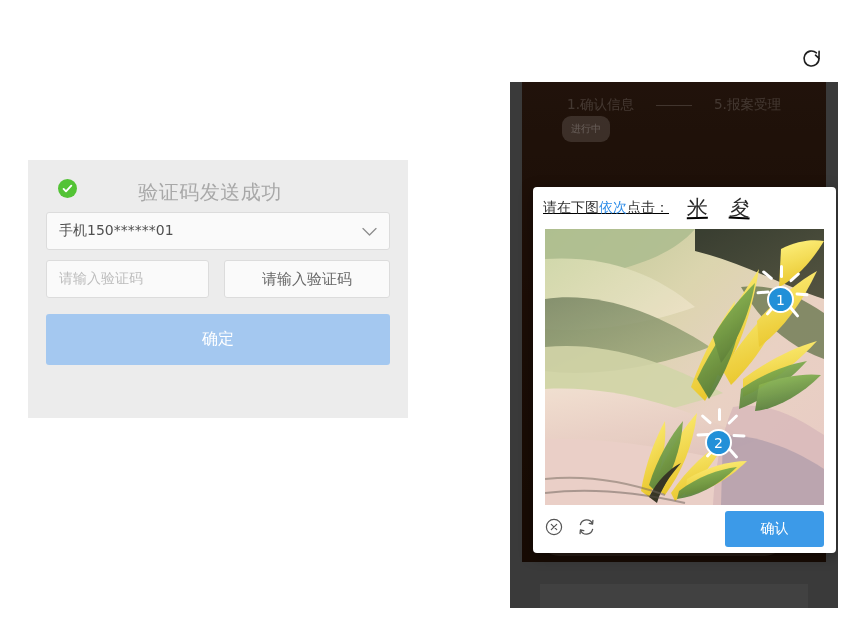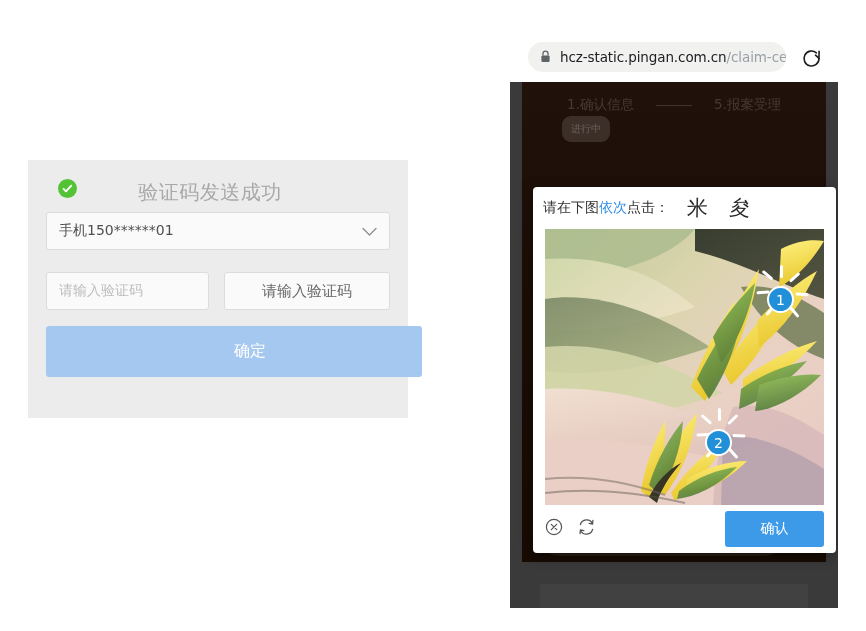--- a/index.html
+++ b/index.html
@@ -71,21 +71,21 @@
   }
   .chev {
     position: absolute;
     right: 12px;
     top: 50%;
     transform: translateY(-50%);
   }
   .row2 {
     display: flex;
     gap: 15px;
-    margin-top: 22px;
+    margin-top: 10px;
   }
   .code-input {
     width: 163px;
     height: 38px;
     background: #fafafa;
     border: 1px solid #dcdcdc;
     border-radius: 3px;
     box-sizing: border-box;
     padding: 0 12px;
     font-size: 14px;
@@ -115,21 +115,20 @@
     border: none;
     border-radius: 3px;
     width: 100%;
     display: flex;
     align-items: center;
     justify-content: center;
     font-size: 16px;
     color: #ffffff;
     cursor: pointer;
     font-family: "DejaVu Sans", "Liberation Sans", sans-serif;
-    padding-left: 32px;
   }
 
   
   #browser {
     position: absolute;
     left: 510px;
     top: 24px;
     width: 328px;
     height: 584px;
   }
@@ -243,20 +242,21 @@
     box-shadow: 0 3px 14px rgba(0,0,0,0.35);
     z-index: 5;
     overflow: hidden;
   }
   .captcha-head {
     height: 42px;
     display: flex;
     align-items: center;
     padding: 0 10px;
     box-sizing: border-box;
+    text-decoration: underline;
   }
   .captcha-prompt {
     font-size: 14px;
     color: #333333;
     white-space: nowrap;
   }
   .captcha-prompt .hl { color: #2c8ce8; }
   .captcha-chars {
     margin-left: 18px;
     display: flex;
@@ -366,29 +366,20 @@
   <div class="row2">
     <div class="code-input">请输入验证码</div>
     <div class="send-code-btn">请输入验证码</div>
   </div>
 
   <div class="confirm-btn">确定</div>
 </div>
 
 <div id="browser">
 
-  <div class="url-bar">
-    <span class="lock-icon">
-      <svg width="11" height="13" viewBox="0 0 11 13" aria-hidden="true">
-        <path d="M3 5.5 V3.6 a2.5 2.5 0 0 1 5 0 V5.5" fill="none" stroke="#5f6368" stroke-width="1.3"></path>
-        <rect x="1.4" y="5.4" width="8.2" height="6.6" rx="1.2" fill="#5f6368"></rect>
-      </svg>
-    </span>
-    <span class="url-text"><span>hcz-static.pingan.com.cn</span><span class="dim">/claim-ce</span></span>
-  </div>
 
   <span class="reload-icon">
     <svg width="21" height="21" viewBox="0 0 21 21" aria-hidden="true">
       <path d="M18 10.5 a7.5 7.5 0 1 1 -2.6 -5.7" fill="none" stroke="#1f1f1f" stroke-width="1.6" stroke-linecap="round"></path>
       <path d="M18.1 3.4 L18 10.4 L14.5 7.2" fill="none" stroke="#1f1f1f" stroke-width="1.6" stroke-linecap="round" stroke-linejoin="round"></path>
     </svg>
   </span>
 
   <div class="viewport">
 

